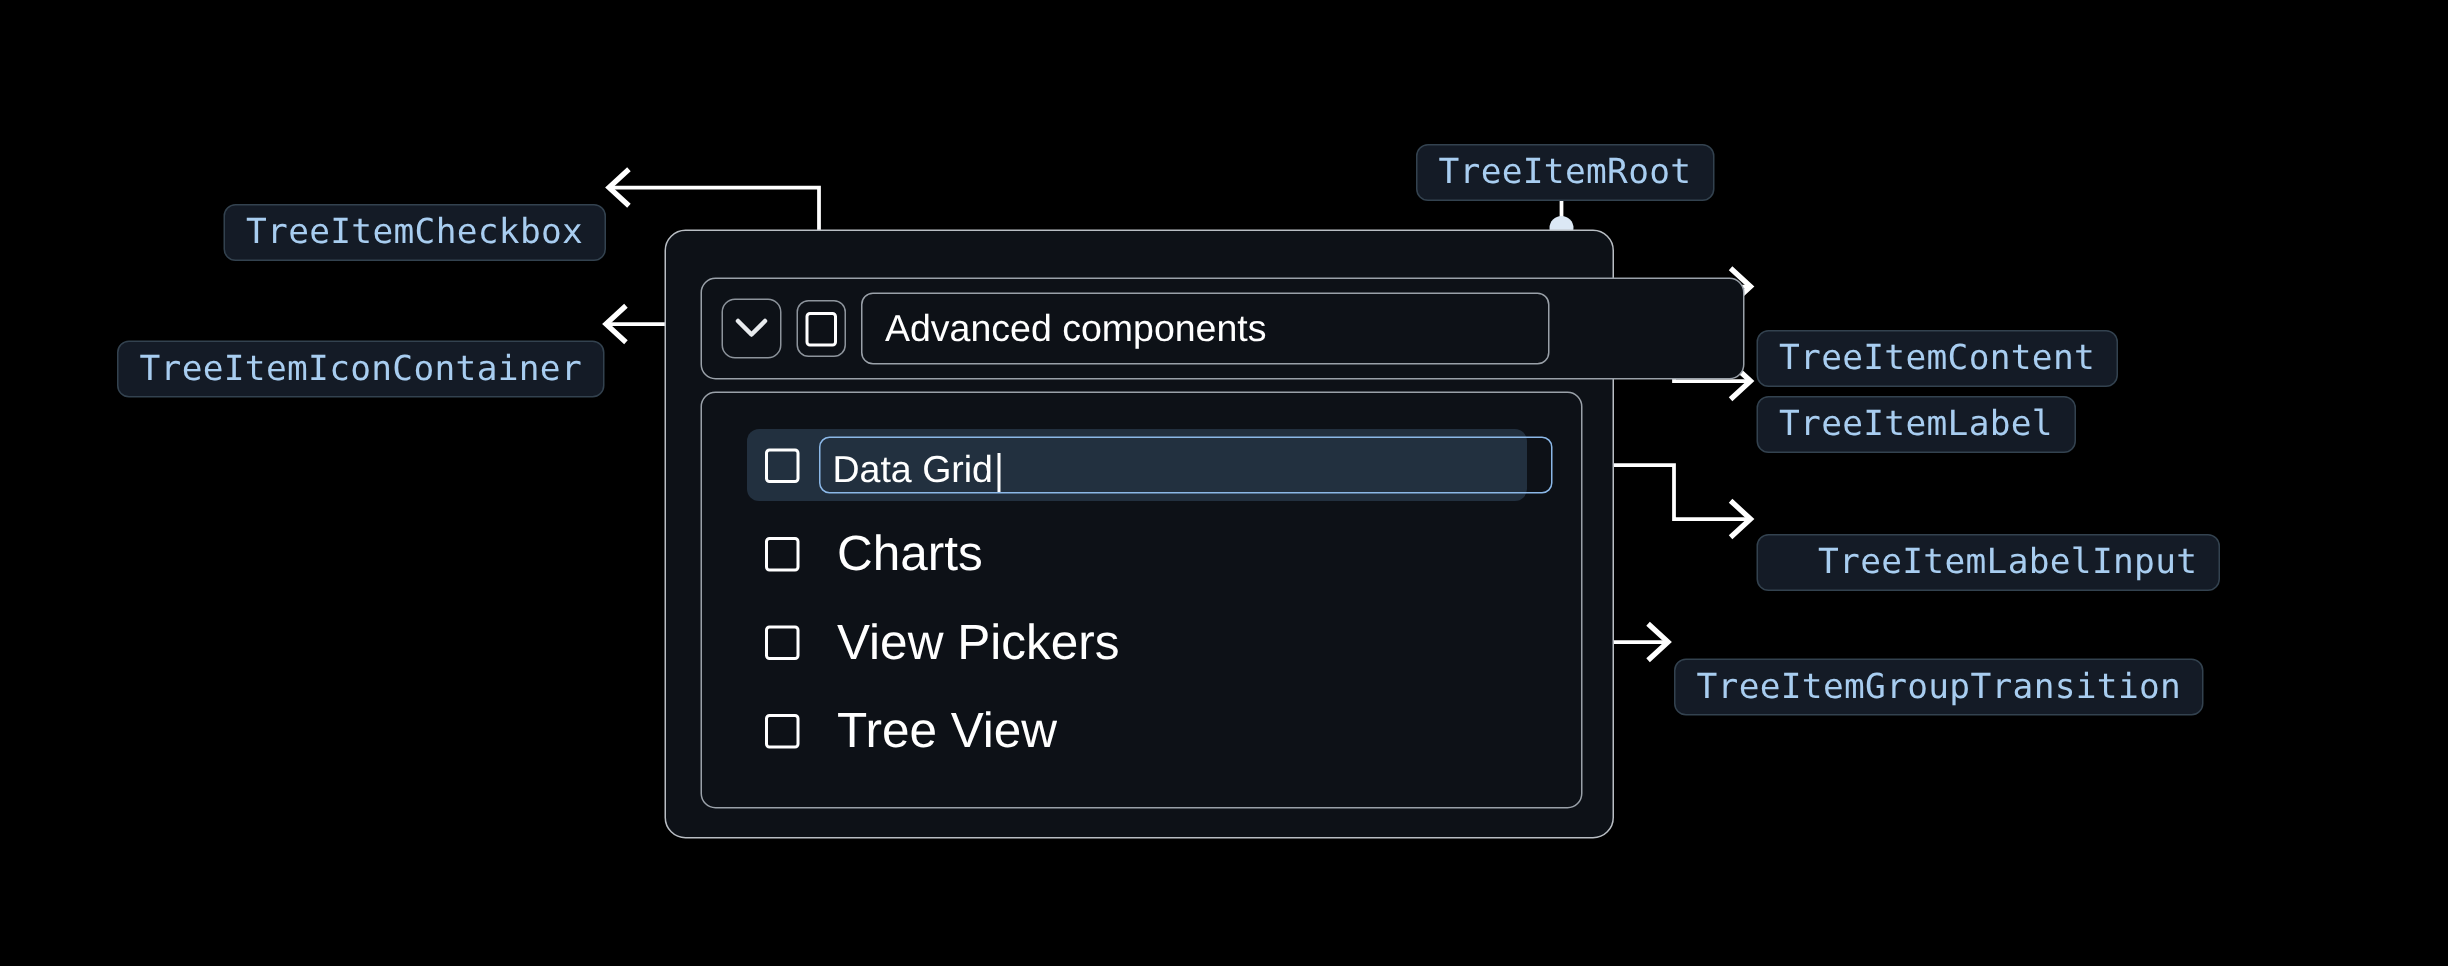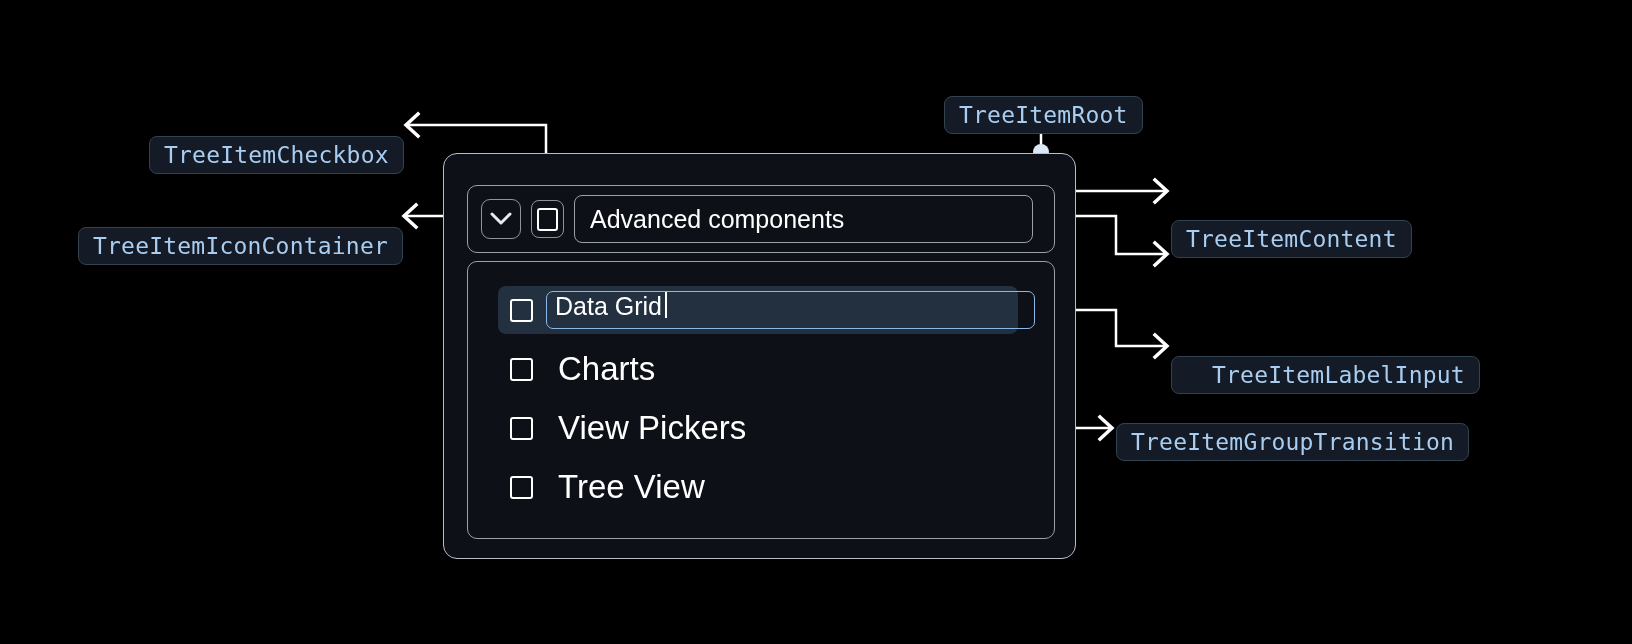--- a/index.html
+++ b/index.html
@@ -57,21 +57,21 @@
     box-sizing: border-box;
     background: #0d1117;
     border: 1px solid #b9bec4;
     border-radius: 14px;
   }
 
   #tree-content {
     position: absolute;
     left: 23px;
     top: 31px;
-    width: 588px;
+    width: 696px;
     height: 68px;
     box-sizing: border-box;
     background: #0d1117;
     border: 1px solid #9aa1a9;
     border-radius: 10px;
     display: flex;
     align-items: center;
     padding-left: 13px;
   }
 
@@ -166,21 +166,21 @@
     white-space: nowrap;
   }
   .row .input {
     margin-left: 13px;
     height: 38px;
     width: 489px;
     box-sizing: border-box;
     border: 1.5px solid #8bb8e8;
     border-radius: 7px;
     display: flex;
-    align-items: flex-start;
+    align-items: flex-end;
     padding-left: 8px;
     background: transparent;
     flex: 0 0 auto;
   }
   .row .input .val {
     color: #ffffff;
     font-size: 25px;
     white-space: nowrap;
   }
   .caret {
@@ -281,18 +281,19 @@
   </div>
 
   <div class="chip" style="left:149px; top:107px;">TreeItemCheckbox</div>
 
   <div class="chip" style="left:78px; top:198px;">TreeItemIconContainer</div>
 
   <div class="chip" style="left:944px; top:67px;">TreeItemRoot</div>
 
   <div class="chip" style="left:1171px; top:191px;">TreeItemContent</div>
 
+  <div class="chip" style="left:1171px; top:235px;">TreeItemLabel</div>
 
   <div class="chip" style="left:1171px; top:327px;padding-left:40px;">TreeItemLabelInput</div>
 
-  <div class="chip" style="left:1116px; top:394px;">TreeItemGroupTransition</div>
+  <div class="chip" style="left:1116px; top:410px;">TreeItemGroupTransition</div>
 
 </div>
 
 </body></html>

